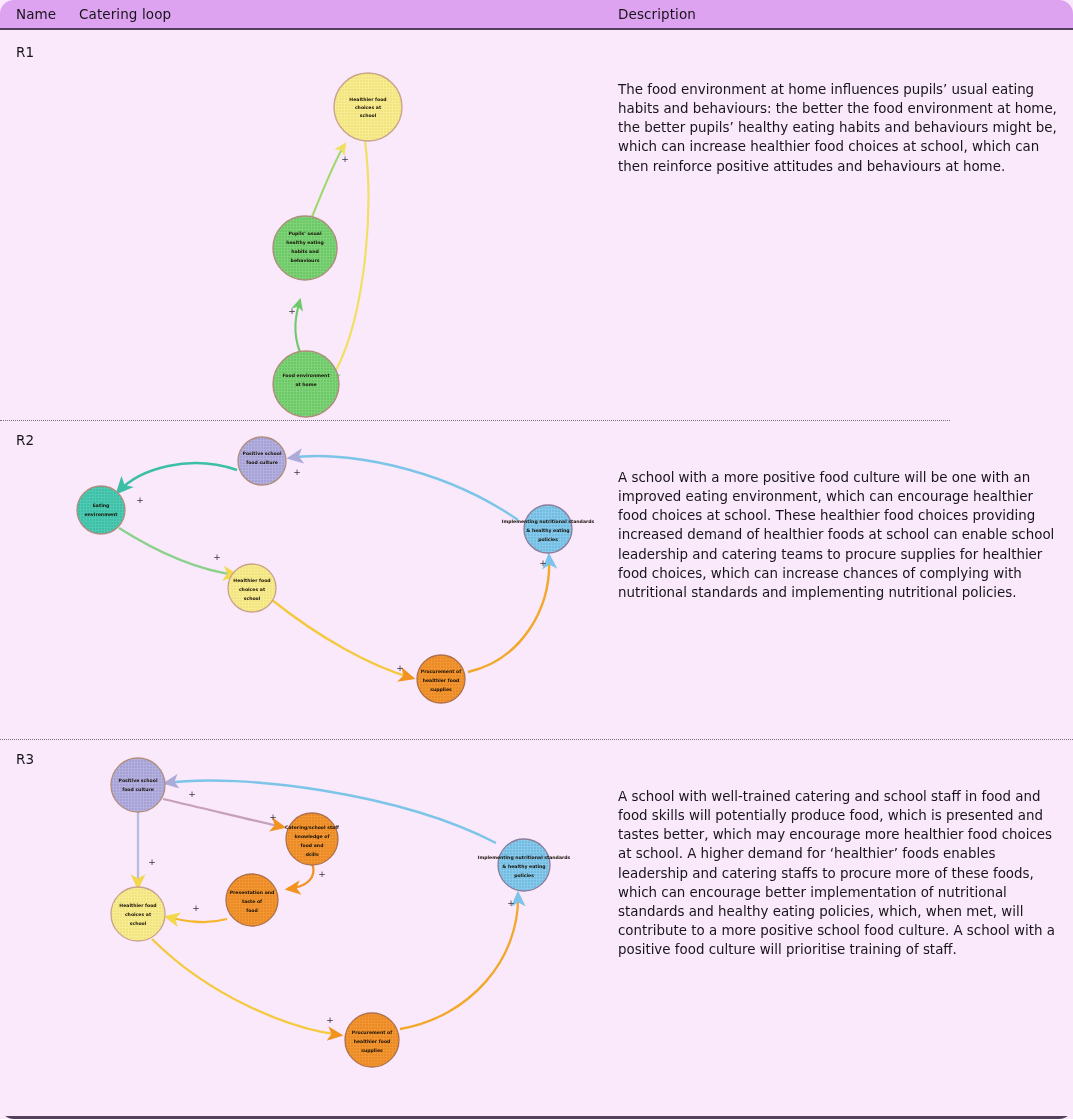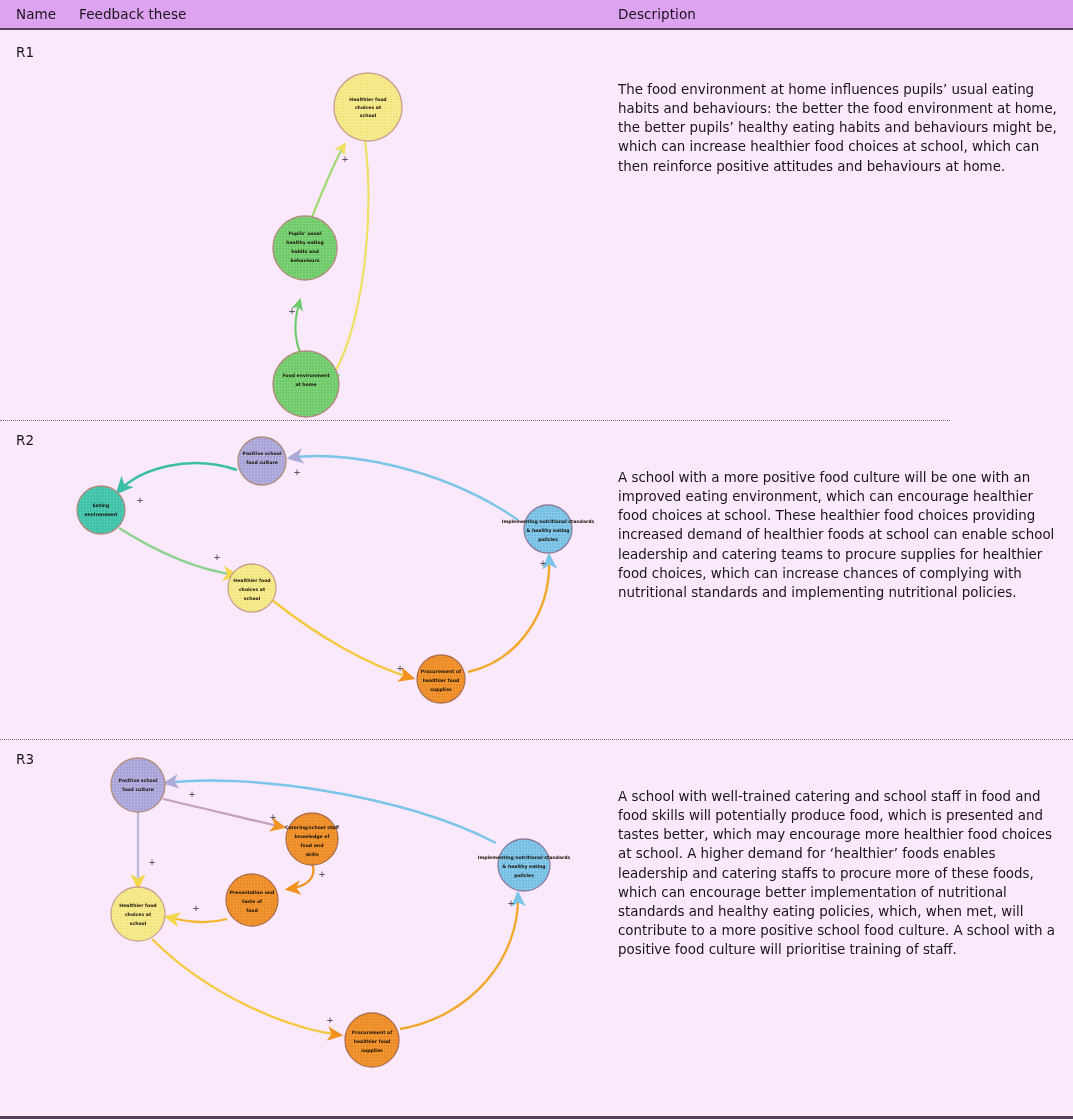--- a/index.html
+++ b/index.html
@@ -7,20 +7,21 @@
     margin: 0; padding: 0;
     width: 1073px; height: 1119px;
     background: #f9e9fb;
     font-family: "DejaVu Sans", sans-serif;
   }
   .table {
     width: 1073px; height: 1119px;
     background: #f9e9fb;
     position: relative;
     overflow: hidden;
+    border-radius: 14px;
   }
   
   .thead {
     height: 30px;
     background: #dda3f0;
     position: relative;
     border-bottom: 2px solid #55405c;
   }
   .th {
     position: absolute;
@@ -85,21 +86,21 @@
     background: #55405c;
   }
 </style>
 </head>
 <body>
 
 <div class="table">
 
   <div class="thead">
     <div class="th th-name">Name</div>
-    <div class="th th-loop">Feedback these</div>
+    <div class="th th-loop">Catering loop</div>
     <div class="th th-desc">Description</div>
   </div>
 
   <div class="row" style="position:absolute;left:0;top:32px;width:1073px;height:388px;padding-left:16px;">
     <div class="row-name">R1</div>
     <div class="desc">The food environment at home influences pupils’ usual eating habits and behaviours: the better the food environment at home, the better pupils’ healthy eating habits and behaviours might be, which can increase healthier food choices at school, which can then reinforce positive attitudes and behaviours at home.</div>
 
     <div class="diagram">
       <svg width="610" height="388" viewBox="0 0 610 388" xmlns="http://www.w3.org/2000/svg">
         <defs>

